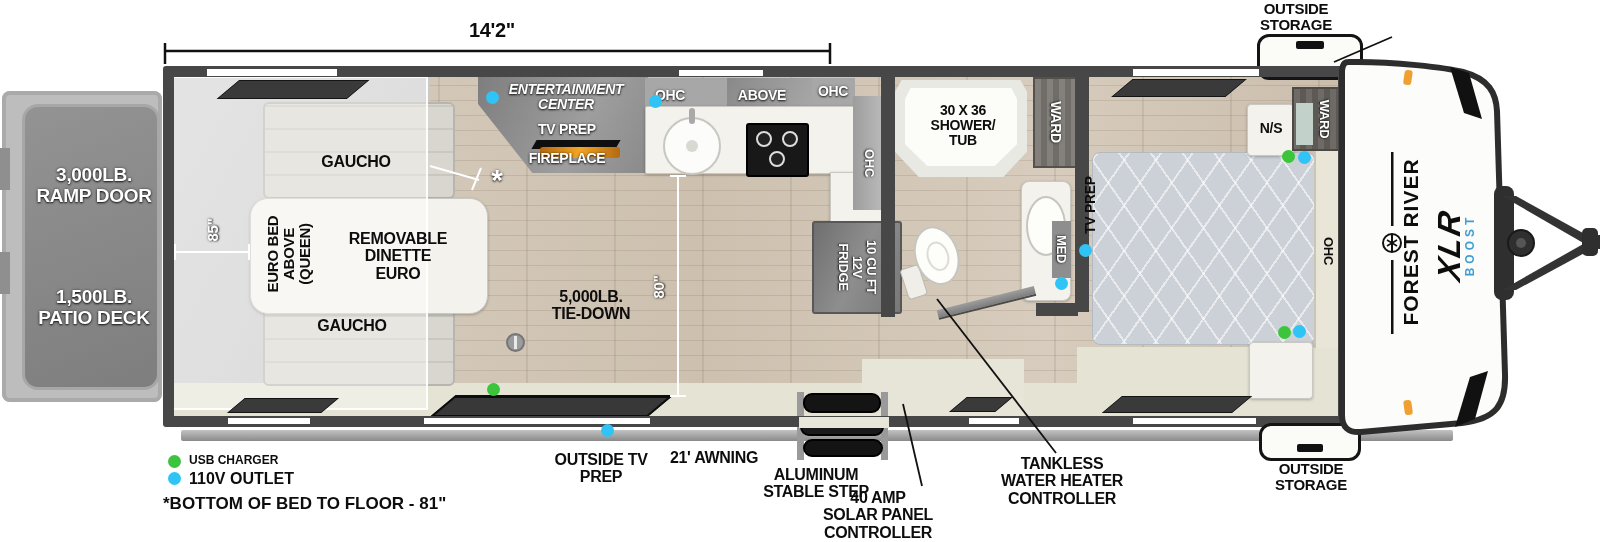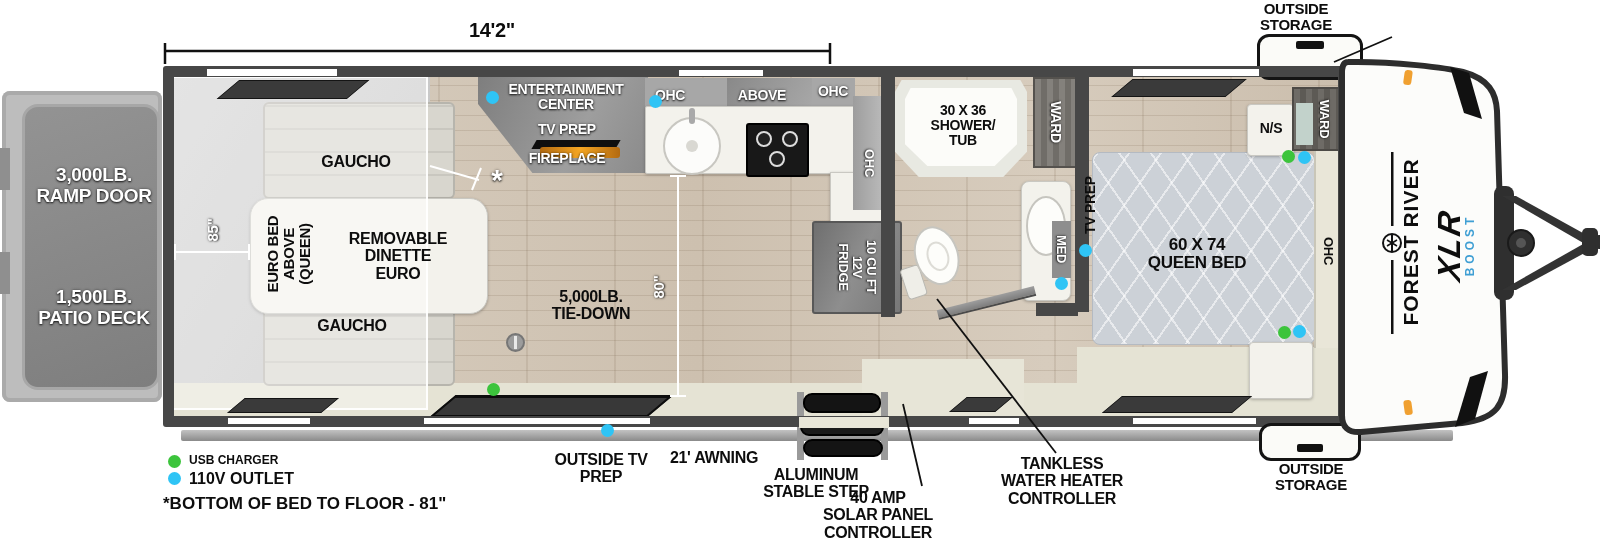--- a/index.html
+++ b/index.html
@@ -195,41 +195,39 @@
   <div class="ctr blbl rotm90" style="left:289px;top:254px;font-size:15px;z-index:70;">EURO BED
 ABOVE
 (QUEEN)</div>
   <div class="ctr blbl" style="left:398px;top:256px;font-size:16px;z-index:70;">REMOVABLE
 DINETTE
 EURO</div>
   <div class="ctr blbl" style="left:549px;top:305px;font-size:16px;z-index:70;margin-left:42px;">5,000LB.
 TIE-DOWN</div>
   <div class="ctr wlbl" style="left:497px;top:180px;font-size:30px;z-index:70;">*</div>
 
-  <div class="ctr wlbl" style="left:566px;top:97px;font-size:14px;z-index:70;">ENTERTAINMENT
+  <div class="ctr wlbl" style="left:566px;top:97px;font-size:14px;z-index:70;font-style:italic;">ENTERTAINMENT
 CENTER</div>
   <div class="ctr wlbl" style="left:567px;top:130px;font-size:14px;z-index:70;">TV PREP</div>
   <div class="ctr wlbl" style="left:567px;top:159px;font-size:14px;z-index:70;">FIREPLACE</div>
   <div class="ctr wlbl" style="left:670px;top:96px;font-size:14px;z-index:70;">OHC</div>
   <div class="ctr wlbl" style="left:762px;top:96px;font-size:14px;z-index:70;">ABOVE</div>
   <div class="ctr wlbl" style="left:833px;top:92px;font-size:14px;z-index:70;">OHC</div>
   <div class="ctr wlbl rot90" style="left:869px;top:163px;font-size:13px;z-index:70;">OHC</div>
   <div class="ctr wlbl rot90" style="left:857px;top:267px;font-size:13px;z-index:70;">10 CU FT
 12V
 FRIDGE</div>
 
   <div class="ctr blbl" style="left:963px;top:126px;font-size:14px;z-index:70;">30 X 36
 SHOWER/
 TUB</div>
   <div class="ctr wlbl rot90" style="left:1055px;top:122px;font-size:14px;z-index:70;">WARD</div>
   <div class="ctr wlbl rot90" style="left:1061px;top:249px;font-size:13px;z-index:70;">MED</div>
 
   <div class="ctr blbl rotm90" style="left:1091px;top:205px;font-size:14px;z-index:70;">TV PREP</div>
-  <div class="ctr blbl" style="left:1197px;top:254px;font-size:17px;z-index:70;">60 X 74
-QUEEN BED</div>
   <div class="ctr blbl" style="left:1271px;top:129px;font-size:14px;z-index:70;">N/S</div>
   <div class="ctr wlbl rot90" style="left:1324px;top:119px;font-size:13px;z-index:70;">WARD</div>
   <div class="ctr blbl rot90" style="left:1328px;top:251px;font-size:13px;z-index:70;">OHC</div>
 
   <div class="ctr blbl" style="left:1296px;top:17px;font-size:15px;z-index:70;">OUTSIDE
 STORAGE</div>
   <div class="ctr blbl" style="left:1311px;top:477px;font-size:15px;z-index:70;">OUTSIDE
 STORAGE</div>
   <div class="ctr blbl" style="left:601px;top:468px;font-size:16px;z-index:70;">OUTSIDE TV
 PREP</div>

